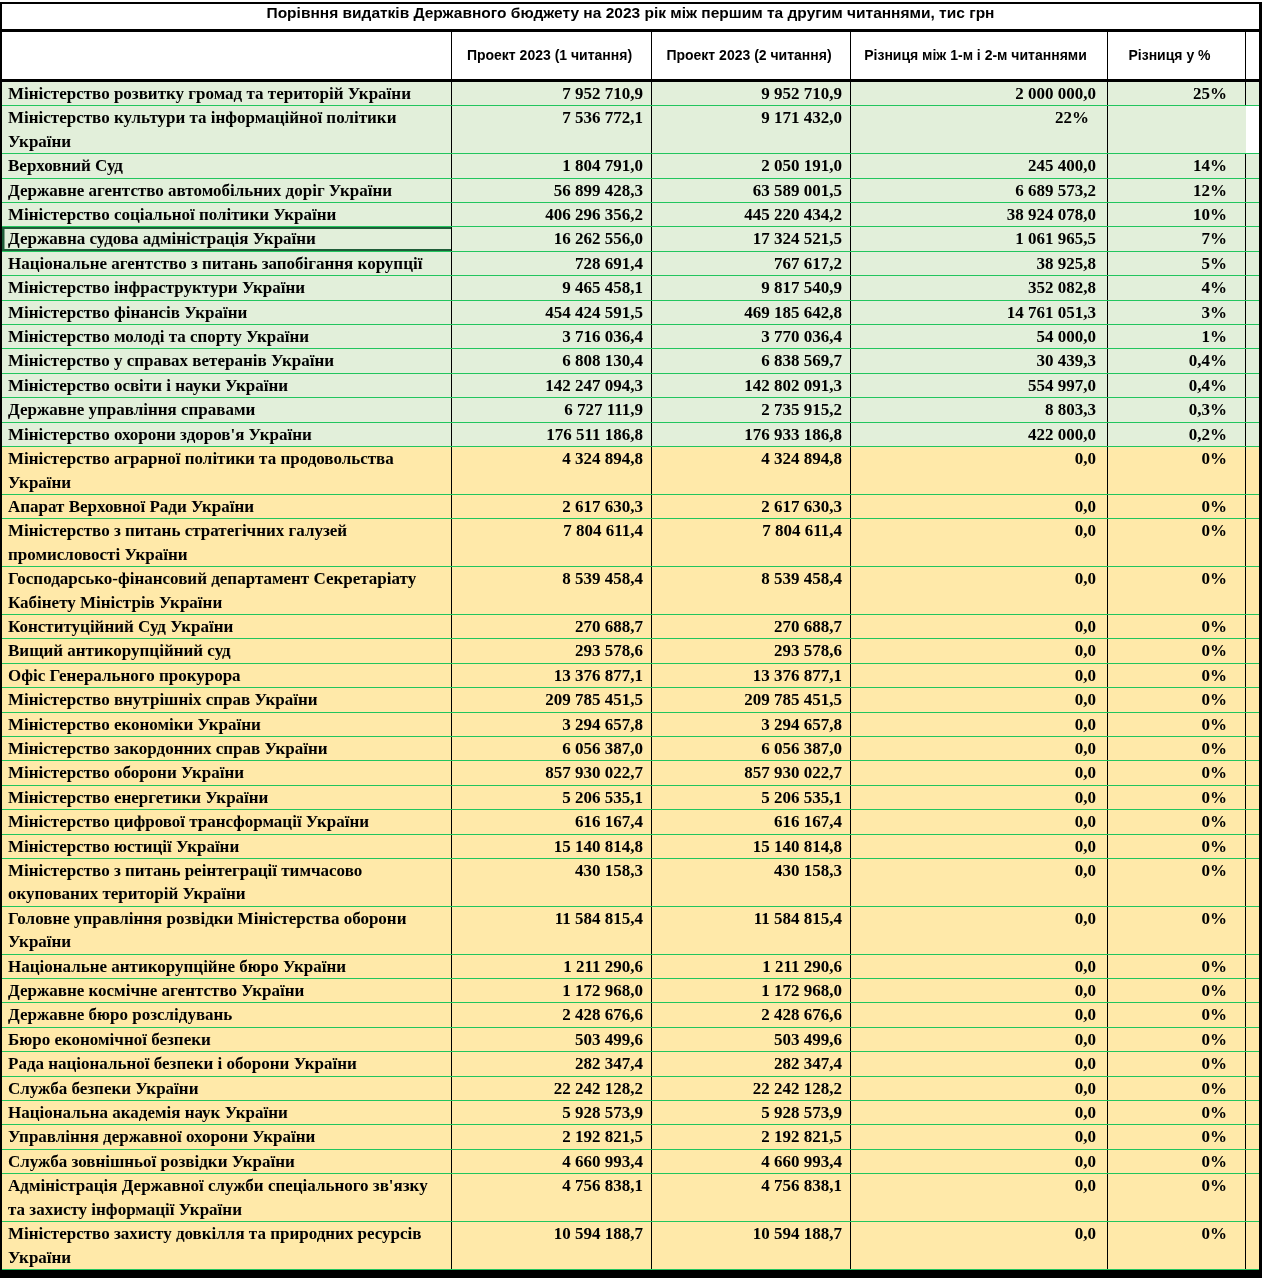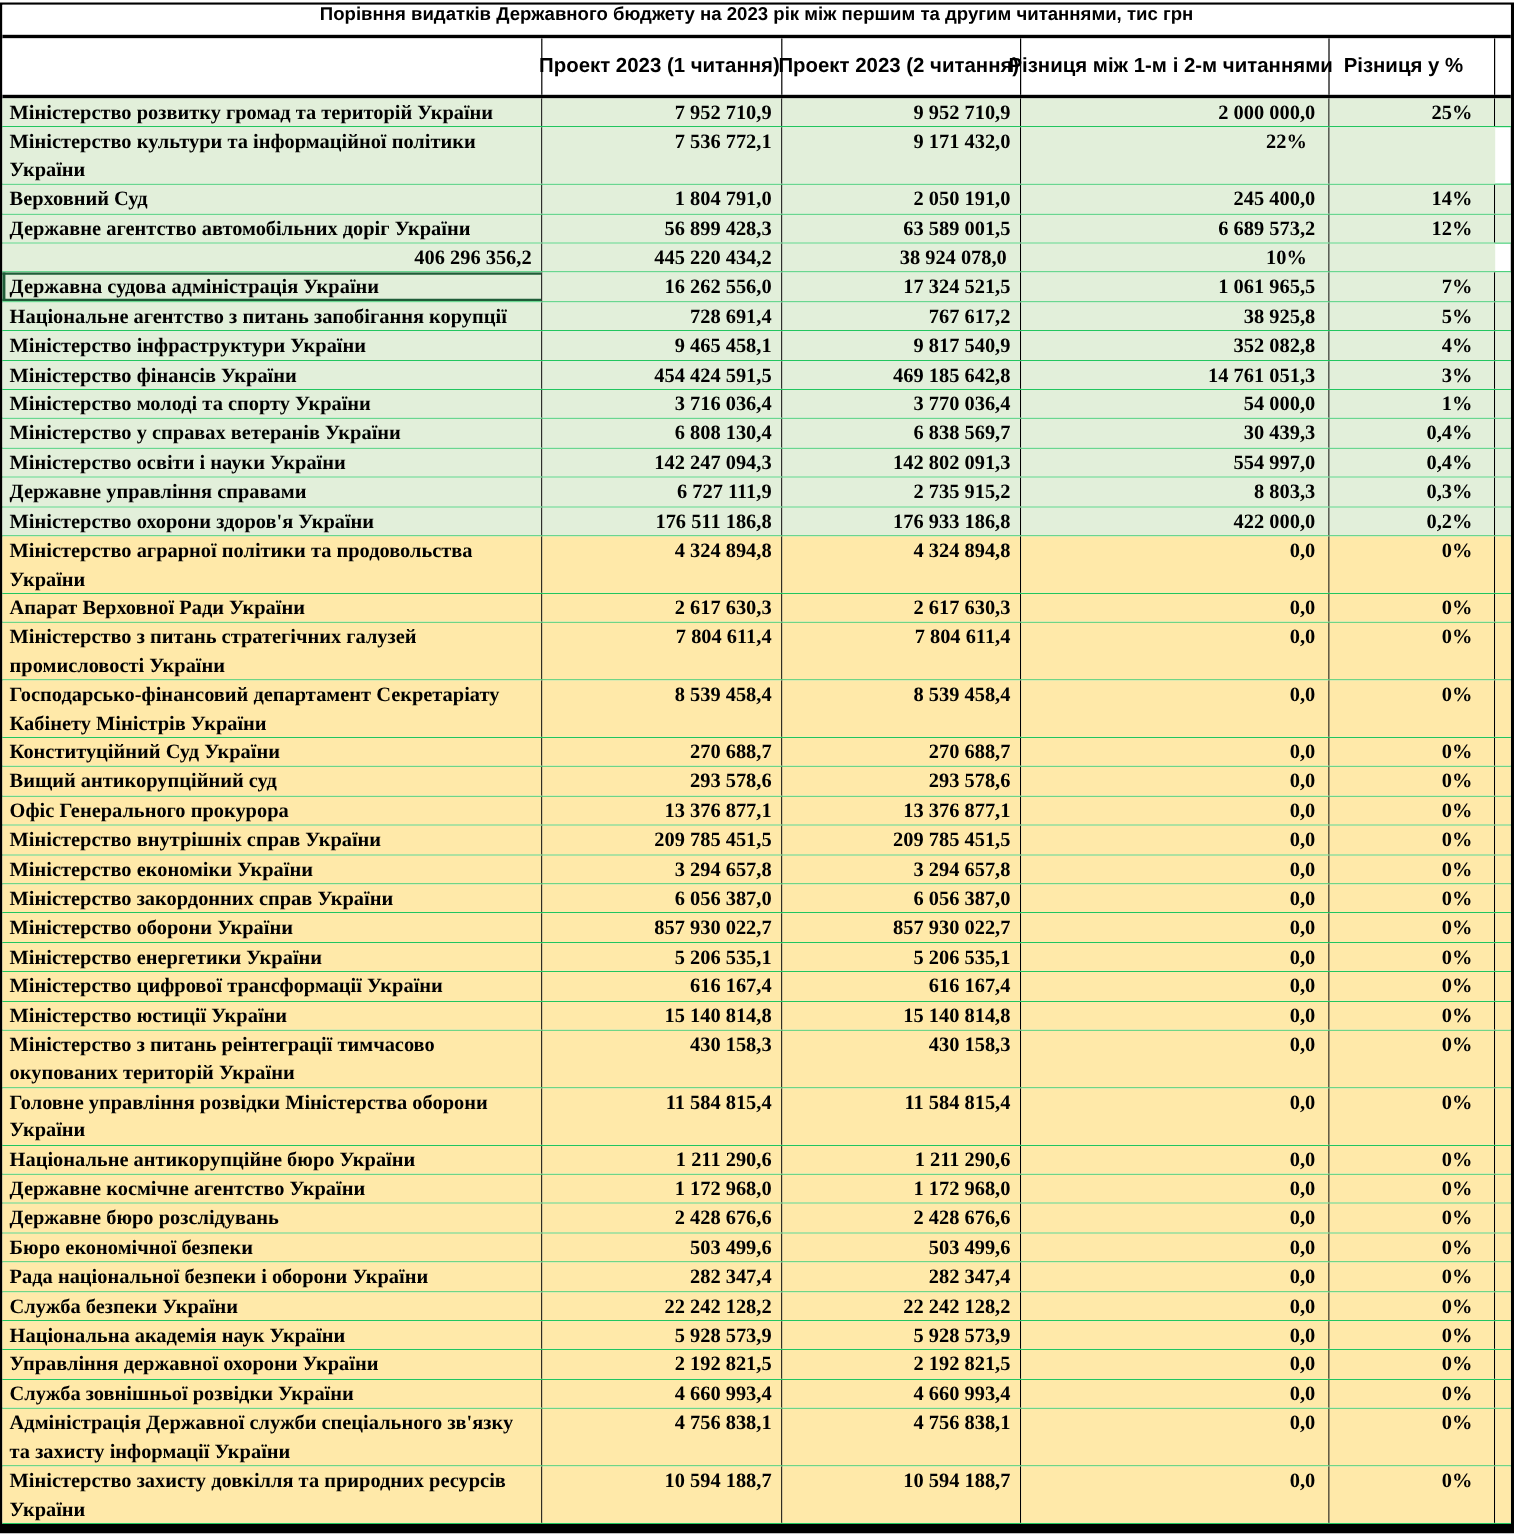--- a/index.html
+++ b/index.html
@@ -32,21 +32,21 @@
     display: grid;
     grid-template-columns: 450px 200px 199px 257px 138px 1fr;
   }
 
   .header-row {
     height: 50px;
     border-bottom: 3px solid #000;
     background: #fff;
     font-family: "Liberation Sans", sans-serif;
     font-weight: bold;
-    font-size: 17px;
+    font-size: 14px;
     line-height: 1.3;
   }
   .header-row .cell {
     border-right: 1.5px solid #000;
     display: flex;
     align-items: center;
     justify-content: center;
     text-align: center;
     white-space: pre-line;
     padding: 0 4px;
@@ -137,20 +137,21 @@
       </div>
       <div class="grid-row row green">
         <div class="cell name">Державне агентство автомобільних доріг України</div>
         <div class="cell v1">56 899 428,3</div>
         <div class="cell v2">63 589 001,5</div>
         <div class="cell diff">6 689 573,2</div>
         <div class="cell pct">12%</div>
         <div class="cell filler"></div>
       </div>
       <div class="grid-row row green">
+        <div class="cell name">Міністерство соціальної політики України</div>
         <div class="cell v1">406 296 356,2</div>
         <div class="cell v2">445 220 434,2</div>
         <div class="cell diff">38 924 078,0</div>
         <div class="cell pct">10%</div>
         <div class="cell filler"></div>
       </div>
       <div class="grid-row row green selected">
         <div class="cell name">Державна судова адміністрація України</div>
         <div class="cell v1">16 262 556,0</div>
         <div class="cell v2">17 324 521,5</div>

